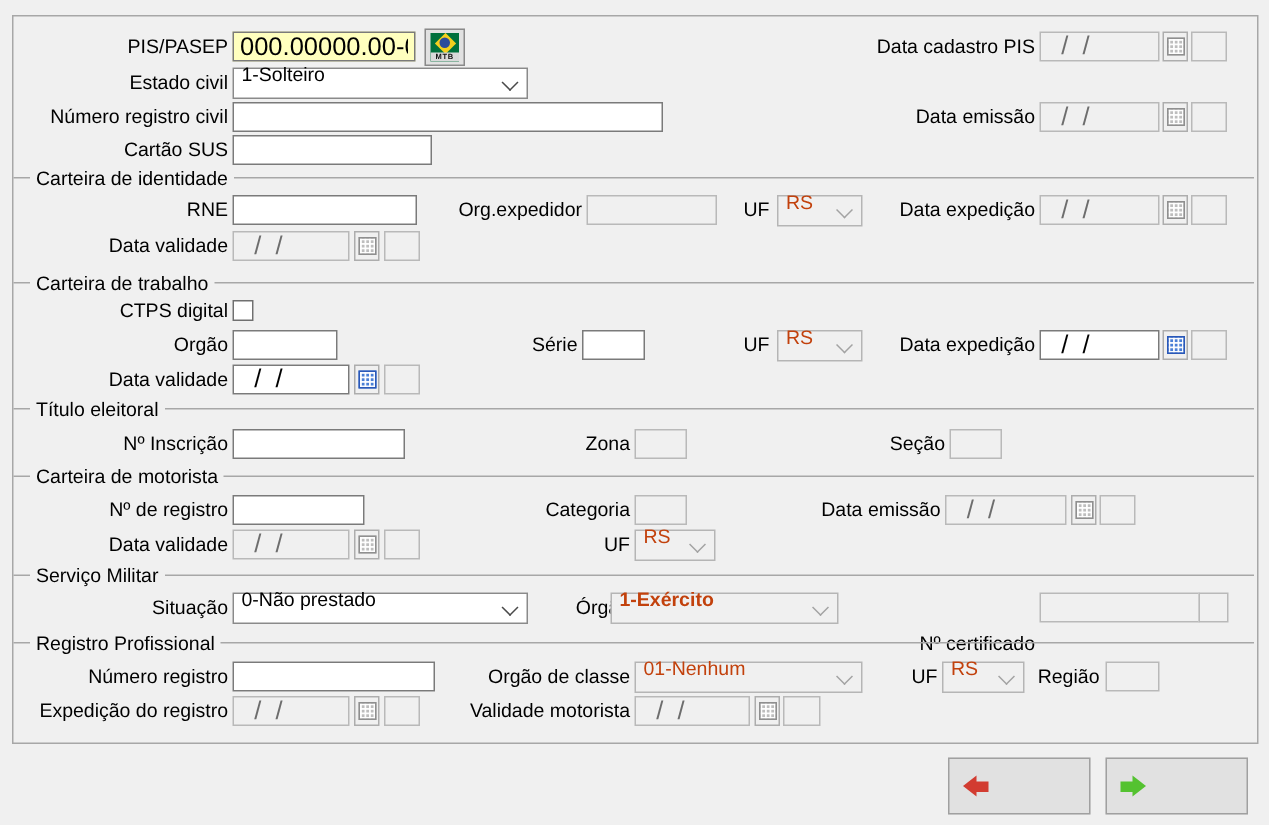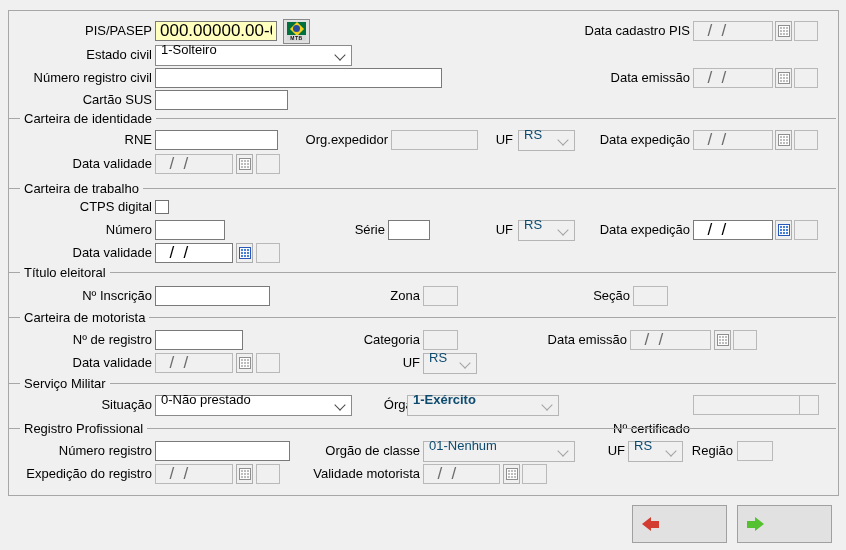--- a/index.html
+++ b/index.html
@@ -21,21 +21,21 @@
   .txt.yellow{background:#ffffbe;}
   .txt.disabled{background:#f0f0f0;border-color:#b9b9b9;color:#6d6d6d;}
   .combo{
     position:absolute;box-sizing:border-box;height:21px;
     border:1px solid #8a8a8a;background:#fff;
     display:flex;align-items:center;padding:0 18px 12px 5px;white-space:nowrap;
     cursor:default;
   }
   .combo.disabled{background:#f0f0f0;border-color:#b5b5b5;color:#6d6d6d;}
   .combo .inner{background:transparent;overflow:hidden;}
-  .combo.disabled .inner{color:#0c4a6e;}
+  .combo.disabled .inner{color:#c2410c;}
   .chev{
     position:absolute;right:7px;top:5px;width:7px;height:7px;
     border-right:1.5px solid #4a4a4a;border-bottom:1.5px solid #4a4a4a;
     transform:rotate(45deg);
   }
   .combo.disabled .chev{border-color:#a3a3a3;}
   .calbtn{
     position:absolute;box-sizing:border-box;width:17px;height:20px;
     border:1px solid #adadad;background:#f0f0f0;
     display:flex;align-items:center;justify-content:center;padding:0;
@@ -143,21 +143,21 @@
 <input class="txt disabled" style="left: 155px; top: 154px; width: 78px;" value="  /  /">
 <button class="calbtn" style="left:236px;top:154px;">
     <span class="cal gray"></span>
   </button>
 <span class="mini" style="left:256px;top:154px;width:24px;"></span>
 
 <div class="sec-line" style="top:188px;"></div>
 <div class="sec-title" style="left:20px;top:181px;">Carteira de trabalho</div>
 <div class="lbl" style="left:10px;top:197px;width:142px;">CTPS digital</div>
 <span class="checkbox" style="left:155px;top:200px;"></span>
-<div class="lbl" style="left:10px;top:220px;width:142px;">Número</div>
+<div class="lbl" style="left:10px;top:220px;width:142px;">Orgão</div>
 <input class="txt" style="left: 155px; top: 220px; width: 70px;">
 <div class="lbl" style="left:330px;top:220px;width:55px;">Série</div>
 <input class="txt" style="left: 388px; top: 220px; width: 42px;">
 <div class="lbl" style="left:478px;top:220px;width:35px;">UF</div>
 <div class="combo disabled" style="left:518px;top:220px;width:57px;">
   <span class="inner">RS</span>
   <span class="chev"></span>
 </div>
 <div class="lbl" style="left:580px;top:220px;width:110px;">Data expedição</div>
 <input class="txt" style="left: 693px; top: 220px; width: 80px;" value="  /  /">

